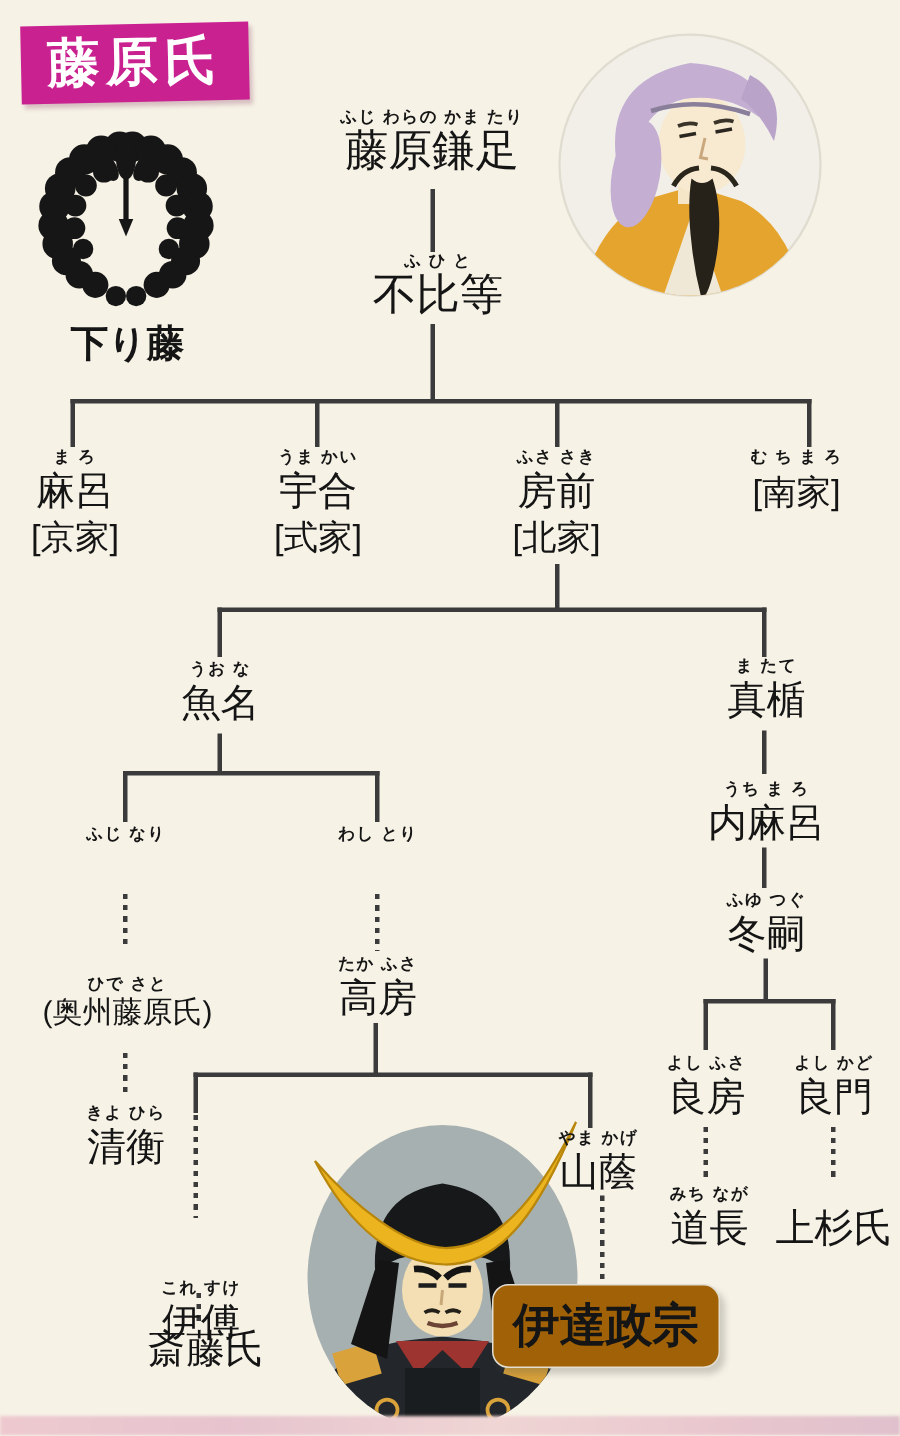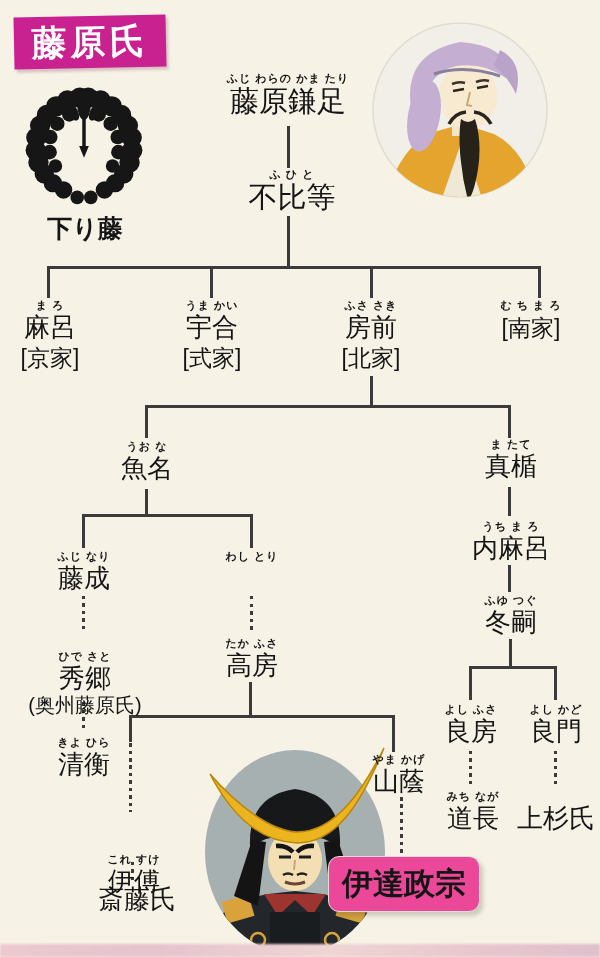--- a/index.html
+++ b/index.html
@@ -18,21 +18,21 @@
   .big{font-size:29px;line-height:33px;}
   .house{font-size:23px;font-weight:400;line-height:28px;margin-top:2px;white-space:nowrap;}
   .note{font-size:20px;font-weight:500;line-height:25px;white-space:nowrap;}
   
   .clan-label{position:absolute;left:14px;top:16px;width:152px;height:52px;background:#c92190;
       color:#fff;font-size:35px;font-weight:bold;letter-spacing:4px;text-align:center;line-height:52px;
       transform:rotate(-1.2deg);box-shadow:2px 3px 3px rgba(120,30,80,.25);z-index:3;white-space:nowrap;}
   .crest-caption{position:absolute;left:30px;top:212px;width:110px;text-align:center;
       font-size:25px;font-weight:600;z-index:2;white-space:nowrap;}
   
-  .plate{position:absolute;left:328px;top:856px;width:150px;height:54px;background:#ec4899;
+  .plate{position:absolute;left:328px;top:856px;width:150px;height:54px;background:#a16207;
       border:1px solid #e2ded2;border-radius:11px;box-shadow:3px 4px 4px rgba(80,80,70,.25);
       font-size:31px;font-weight:bold;text-align:center;line-height:54px;z-index:4;white-space:nowrap;}
   .strip{position:absolute;left:0;top:944px;width:600px;height:13px;z-index:5;
       background:linear-gradient(to right,#edc9cf 0%,#e6c3ce 25%,#efd5d4 55%,#e9c6ce 80%,#dfc0cc 100%);
       filter:blur(1px);}
   svg{display:block;}
 </style>
 </head>
 <body>
 
@@ -219,30 +219,28 @@
   <div class="pname">魚名</div>
 </div>
 
 <div class="node" style="left:461px;top:438px;width:100px">
   <div class="furi">ま たて</div>
   <div class="pname">真楯</div>
 </div>
 
 <div class="node" style="left:34px;top:550px;width:100px">
   <div class="furi">ふじ なり</div>
-  <div class="pname">藤成</div>
 </div>
 
 <div class="node" style="left:202px;top:550px;width:100px">
   <div class="furi">わし とり</div>
 </div>
 
 <div class="node" style="left:5px;top:650px;width:160px">
   <div class="furi">ひで さと</div>
-  <div class="pname">秀郷</div>
   <div class="note">(奥州藤原氏)</div>
 </div>
 
 <div class="node" style="left:202px;top:637px;width:100px">
   <div class="furi">たか ふさ</div>
   <div class="pname">高房</div>
 </div>
 
 <div class="node" style="left:34px;top:736px;width:100px">
   <div class="furi">きよ ひら</div>

